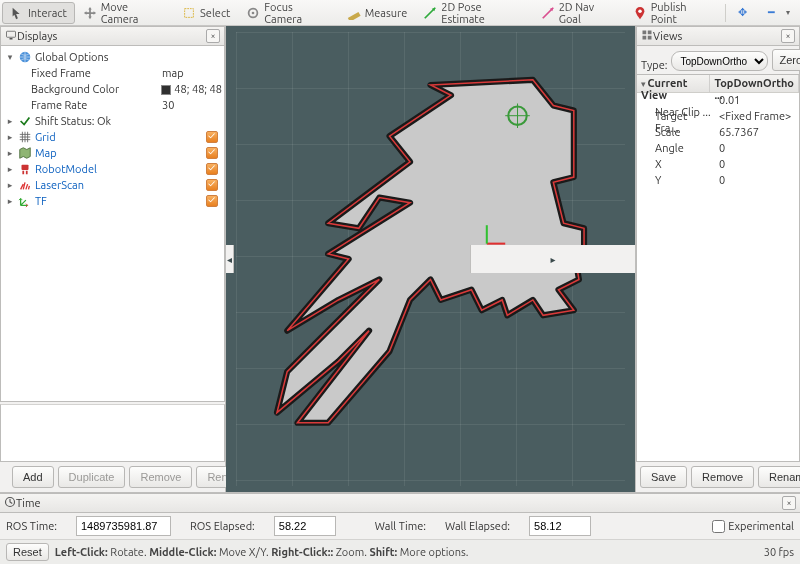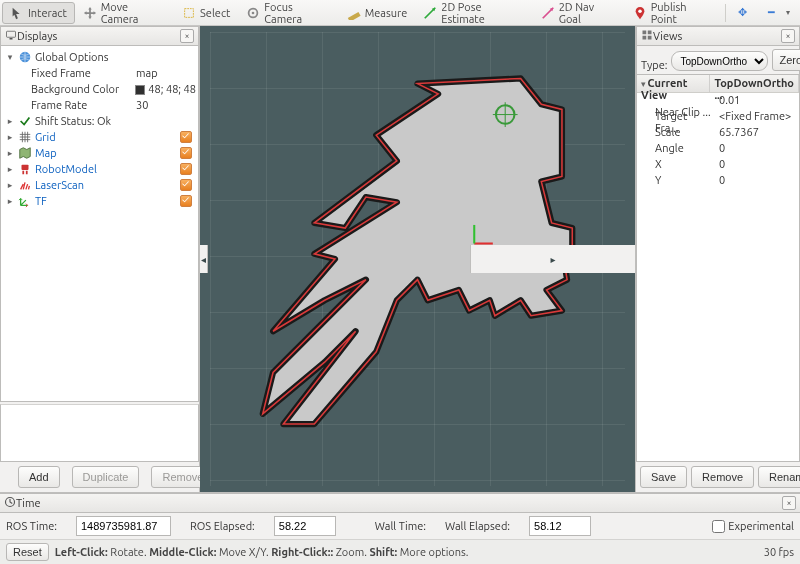--- a/index.html
+++ b/index.html
@@ -60,21 +60,21 @@
     border-radius: 2px;
     font-size: 9px;
     text-align: center;
     line-height: 12px;
     color: #555;
     cursor: pointer;
     background: #f7f6f4;
   }
   
   .left {
-    width: 200px;
+    width: 226px;
     display: flex;
     flex-direction: column;
     background: #f2f1f0;
     border-right: 1px solid #bfbebc;
   }
   .tree {
     flex: 1;
     background: #ffffff;
     border: 1px solid #bdbcba;
     border-top: none;
@@ -108,22 +108,22 @@
   }
   .help-area {
     height: 58px;
     background: #fff;
     border: 1px solid #bdbcba;
     border-top: 1px solid #d4d3d1;
     margin-top: 2px;
   }
   .left-btns {
     display: flex;
-    gap: 12px;
-    padding: 4px 18px;
+    gap: 4px;
+    padding: 4px 12px;
     align-items: flex-end;
   }
   button.norm {
     height: 22px;
     padding: 0 10px;
     background: linear-gradient(#fdfdfc,#e9e8e6);
     border: 1px solid #b8b7b5;
     border-radius: 3px;
     font-size: 11px;
     color: #333;

